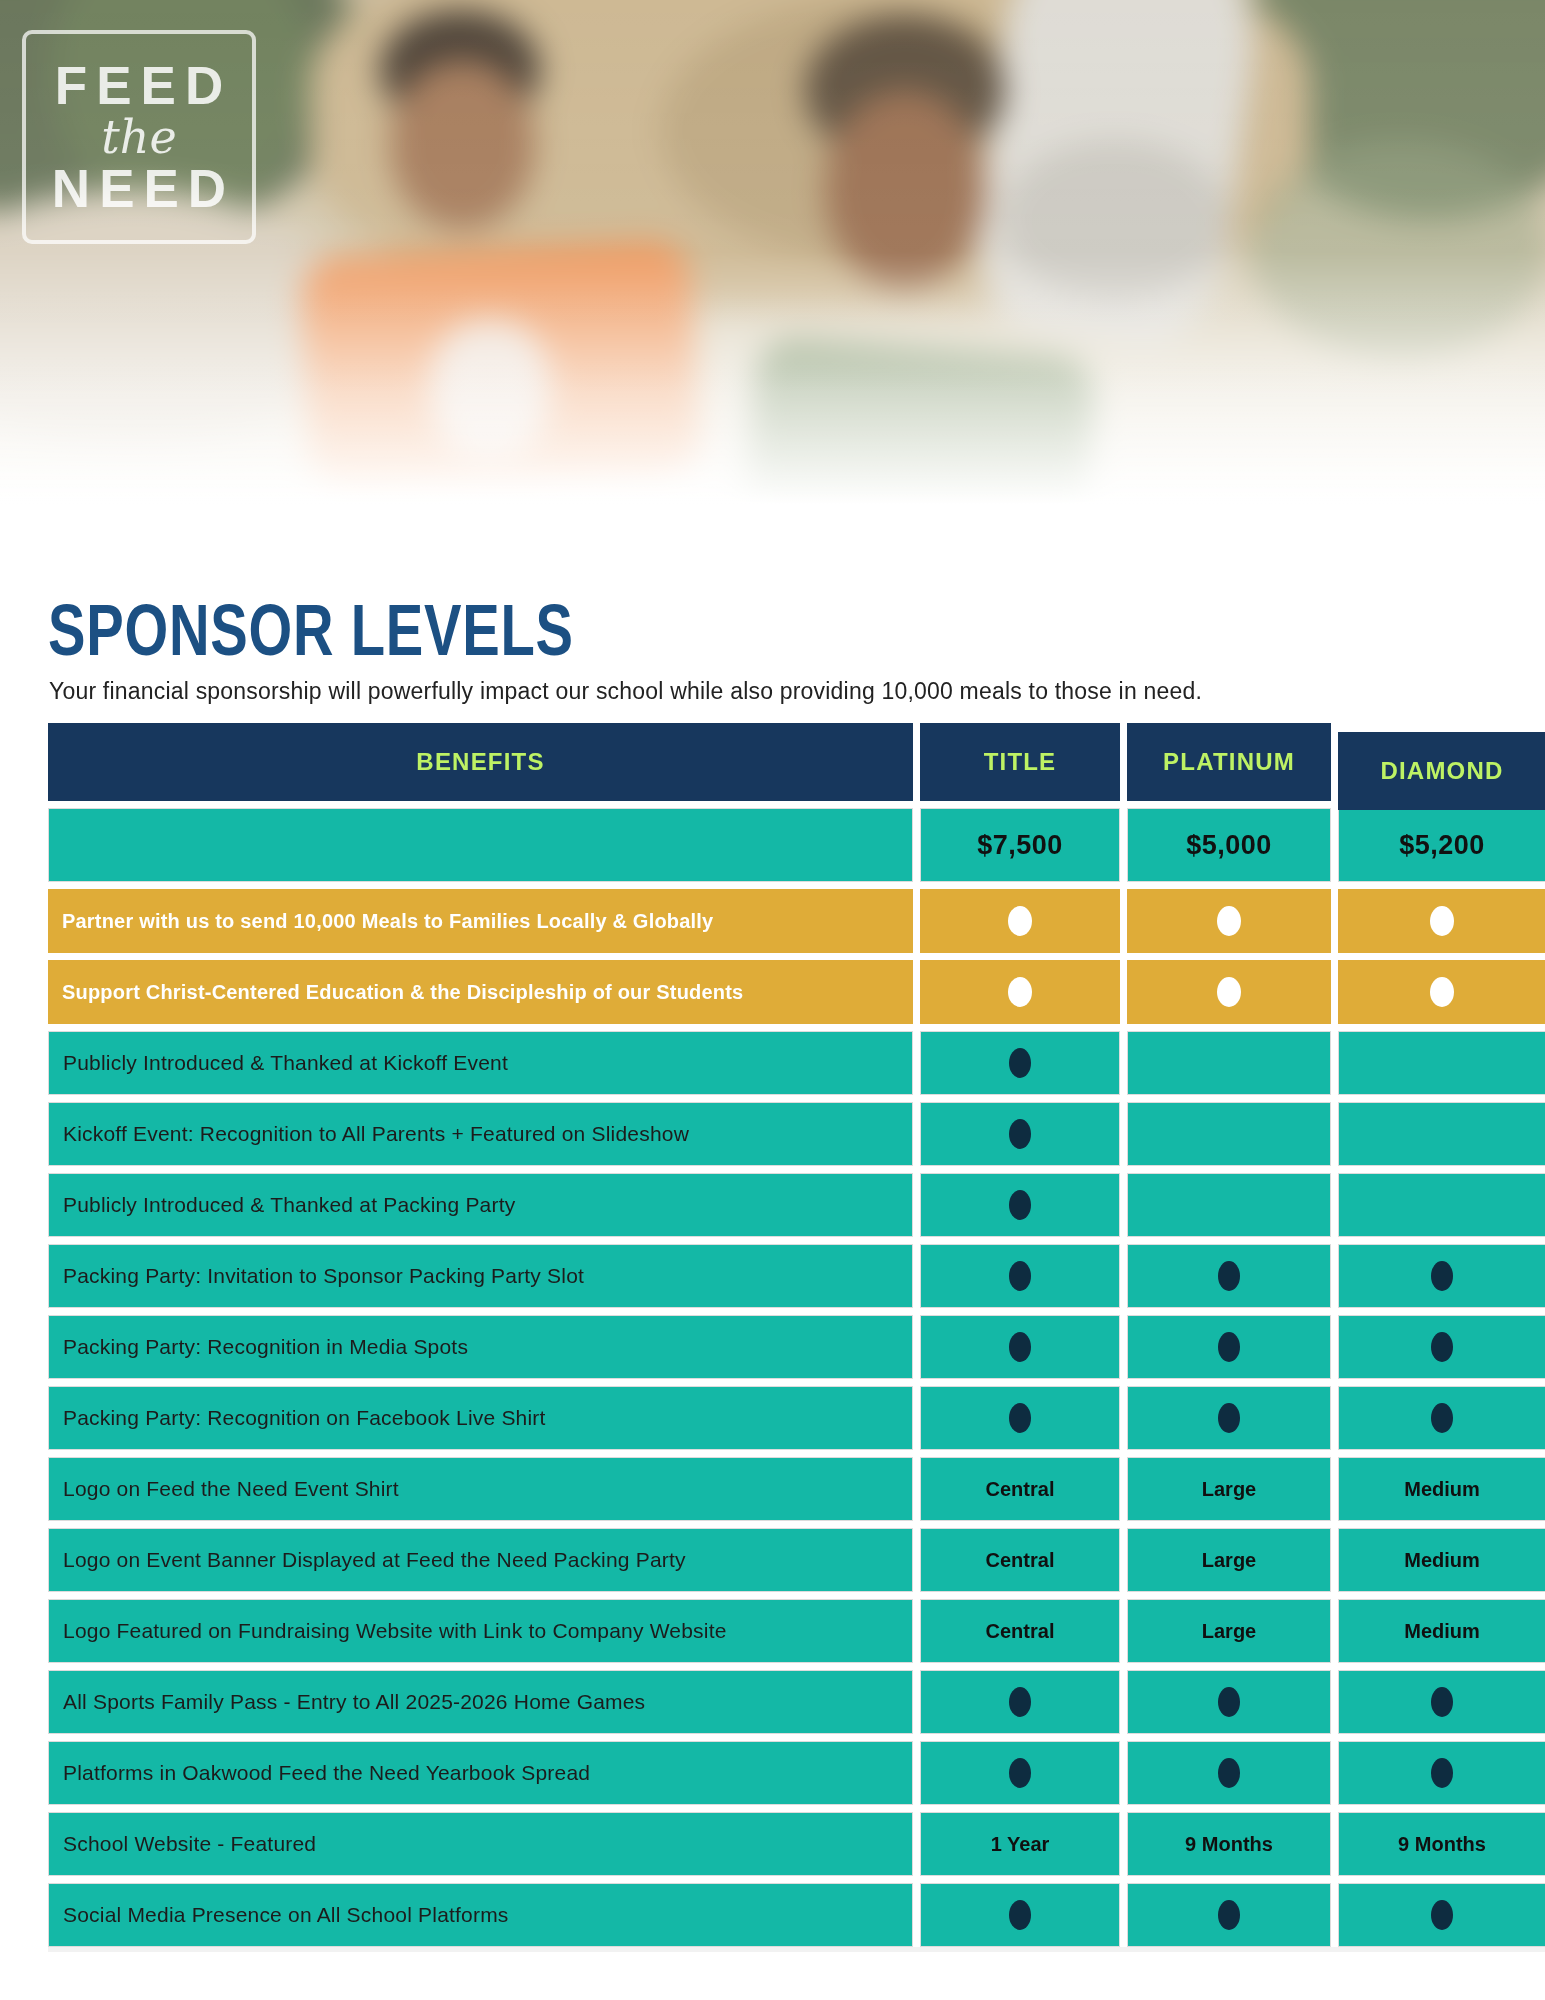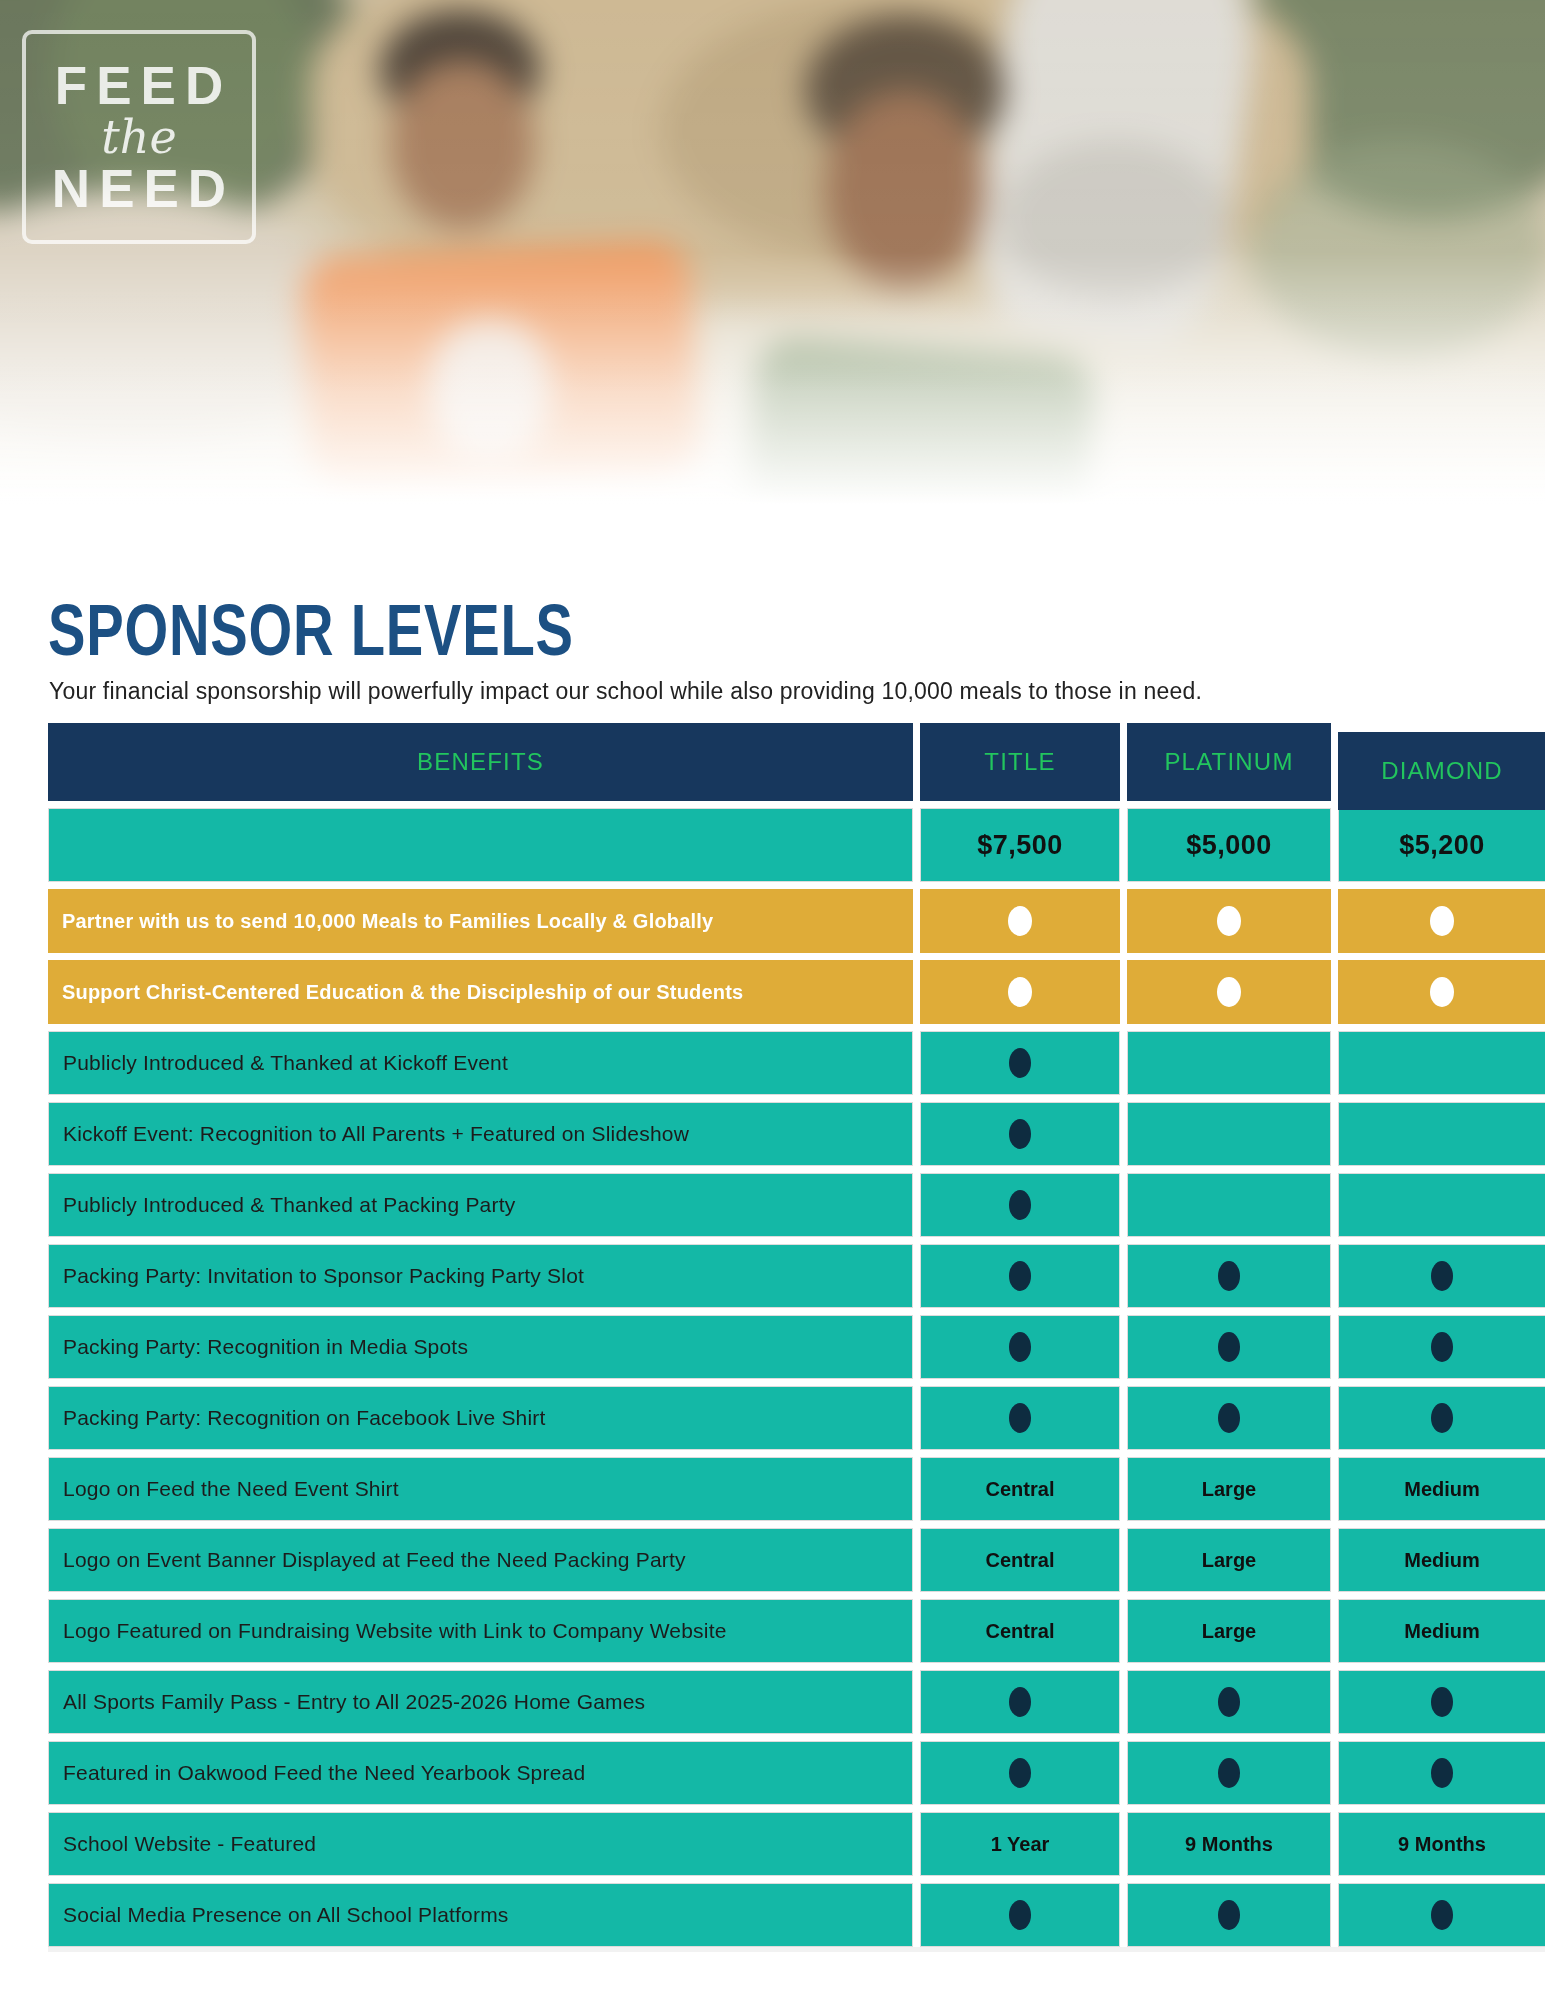--- a/index.html
+++ b/index.html
@@ -83,22 +83,22 @@
     grid-template-rows:78px 74px repeat(15, 64px);
     gap:7px;
     width:1498px;
     box-shadow:0 5px 0 rgba(0,0,0,0.05);
   }
   .cell {
     display:flex; align-items:center; justify-content:center;
     font-size:20px;
   }
   .cell.head {
-    background:var(--navy); color:#22c55e;
-    font-weight:normal; font-size:24px; letter-spacing:1.2px;
+    background:var(--navy); color:#bef264;
+    font-weight:bold; font-size:24px; letter-spacing:1.2px;
   }
   .cell.head.diamond { transform:translateY(9px); }
   .cell.plain {
     background:#14b8a6; border:1px solid var(--cell-border);
   }
   .cell.price { font-weight:bold; font-size:27px; color:#111111; letter-spacing:0.5px; }
   .cell.benefit {
     justify-content:flex-start; text-align:center;
     padding-left:14px; font-size:21px; color:#1c1c1c; letter-spacing:0.2px;
   }
@@ -245,21 +245,21 @@
         <div class="cell benefit plain">All Sports Family Pass - Entry to All 2025-2026 Home Games</div>
         <div class="cell plain">
           <span class="dot"></span>
         </div>
         <div class="cell plain">
           <span class="dot"></span>
         </div>
         <div class="cell plain">
           <span class="dot"></span>
         </div>
-        <div class="cell benefit plain">Featured in Oakwood Feed the Need Yearbook Spread</div>
+        <div class="cell benefit plain">Platforms in Oakwood Feed the Need Yearbook Spread</div>
         <div class="cell plain">
           <span class="dot"></span>
         </div>
         <div class="cell plain">
           <span class="dot"></span>
         </div>
         <div class="cell plain">
           <span class="dot"></span>
         </div>
         <div class="cell benefit plain">School Website - Featured</div>

